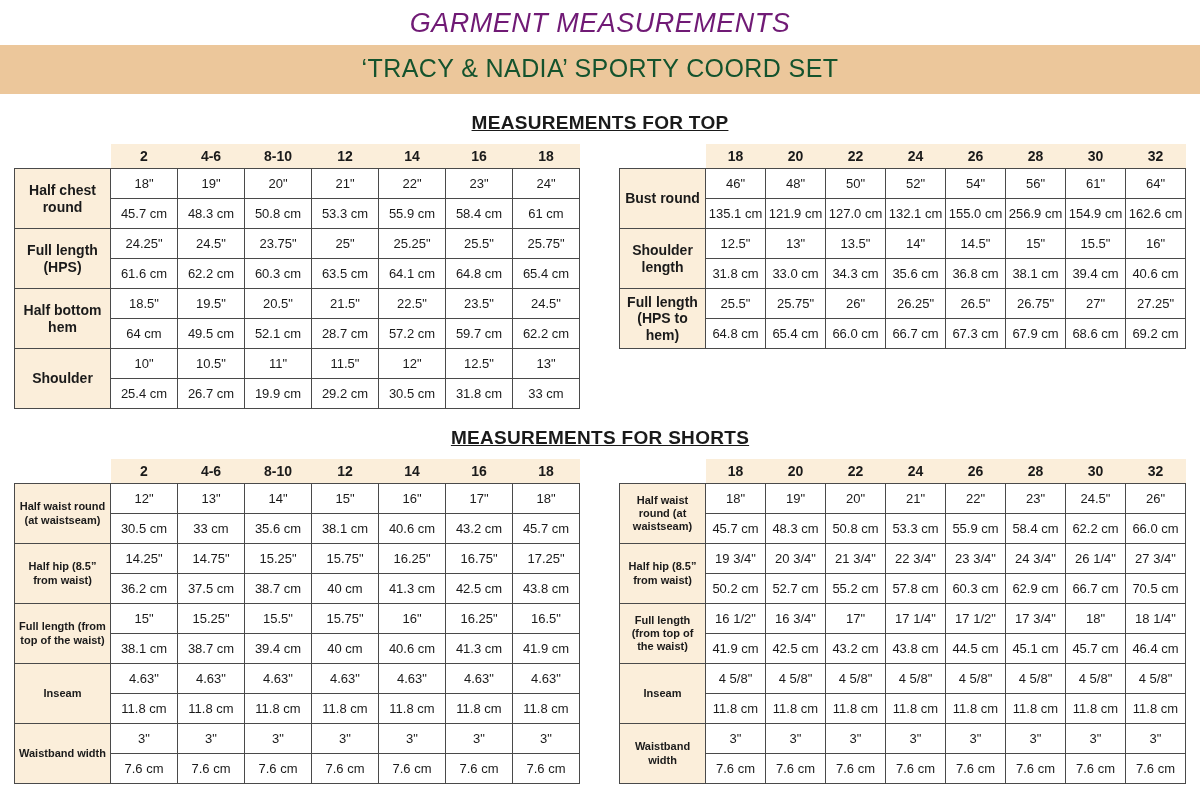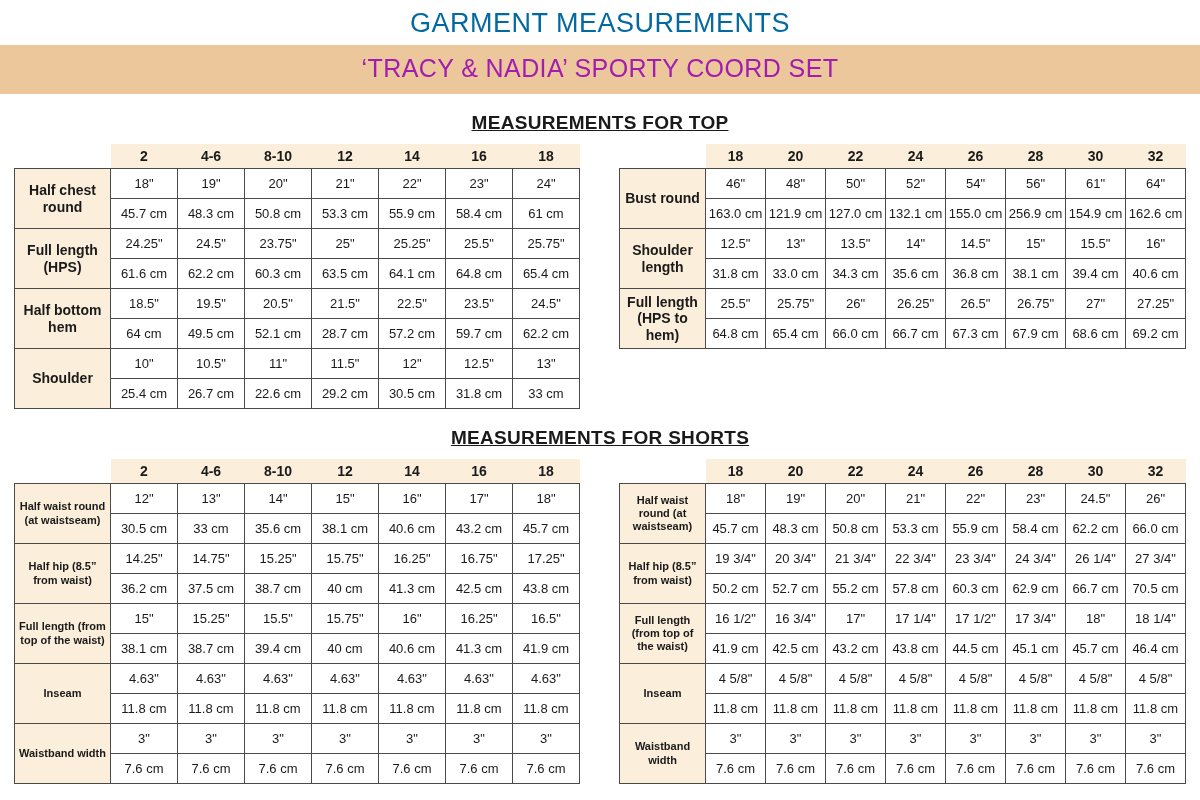--- a/index.html
+++ b/index.html
@@ -16,29 +16,30 @@
   }
   .page {
     position: relative;
     width: 1200px;
     height: 800px;
   }
   .main-title {
     text-align: center;
     font-size: 27px;
     letter-spacing: 0.5px;
-    color: #0369a1;
+    color: #701a75;
     padding: 8px 0 6px;
     font-weight: 400;
+    font-style: italic;
   }
   .subtitle-band {
     background: #ecc79b;
     text-align: center;
     font-size: 25px;
-    color: #a21caf;
+    color: #14532d;
     padding: 9px 0 11px;
     letter-spacing: 0.4px;
     font-weight: 400;
   }
   .section-heading {
     text-align: center;
     font-weight: bold;
     font-size: 19px;
     text-decoration: underline;
     margin: 18px 0 10px;
@@ -191,21 +192,21 @@
               <td class="val">10.5"</td>
               <td class="val">11"</td>
               <td class="val">11.5"</td>
               <td class="val">12"</td>
               <td class="val">12.5"</td>
               <td class="val">13"</td>
             </tr>
             <tr>
               <td class="val">25.4 cm</td>
               <td class="val">26.7 cm</td>
-              <td class="val">22.6 cm</td>
+              <td class="val">19.9 cm</td>
               <td class="val">29.2 cm</td>
               <td class="val">30.5 cm</td>
               <td class="val">31.8 cm</td>
               <td class="val">33 cm</td>
             </tr>
           </tbody>
         </table>
     </div>
     <div>
       <table class="size-table right-table" id="t-0-right">
@@ -237,21 +238,21 @@
               <td class="val">46"</td>
               <td class="val">48"</td>
               <td class="val">50"</td>
               <td class="val">52"</td>
               <td class="val">54"</td>
               <td class="val">56"</td>
               <td class="val">61"</td>
               <td class="val">64"</td>
             </tr>
             <tr>
-              <td class="val">163.0 cm</td>
+              <td class="val">135.1 cm</td>
               <td class="val">121.9 cm</td>
               <td class="val">127.0 cm</td>
               <td class="val">132.1 cm</td>
               <td class="val">155.0 cm</td>
               <td class="val">256.9 cm</td>
               <td class="val">154.9 cm</td>
               <td class="val">162.6 cm</td>
             </tr>
             <tr>
               <td class="rowlabel" rowspan="2">Shoulder length</td>

